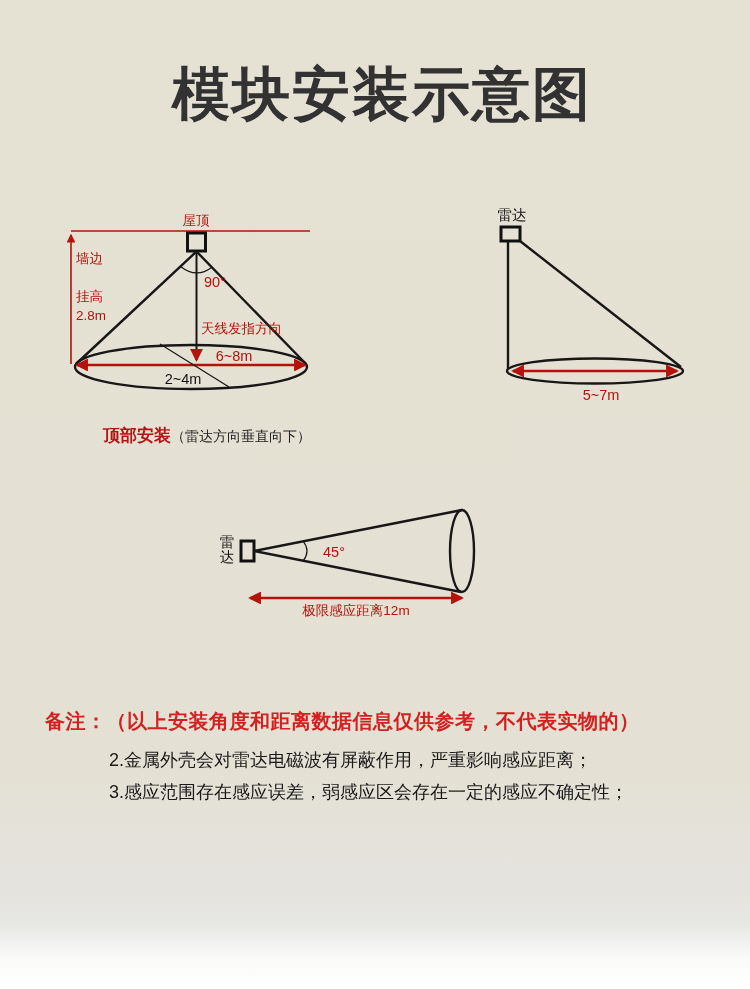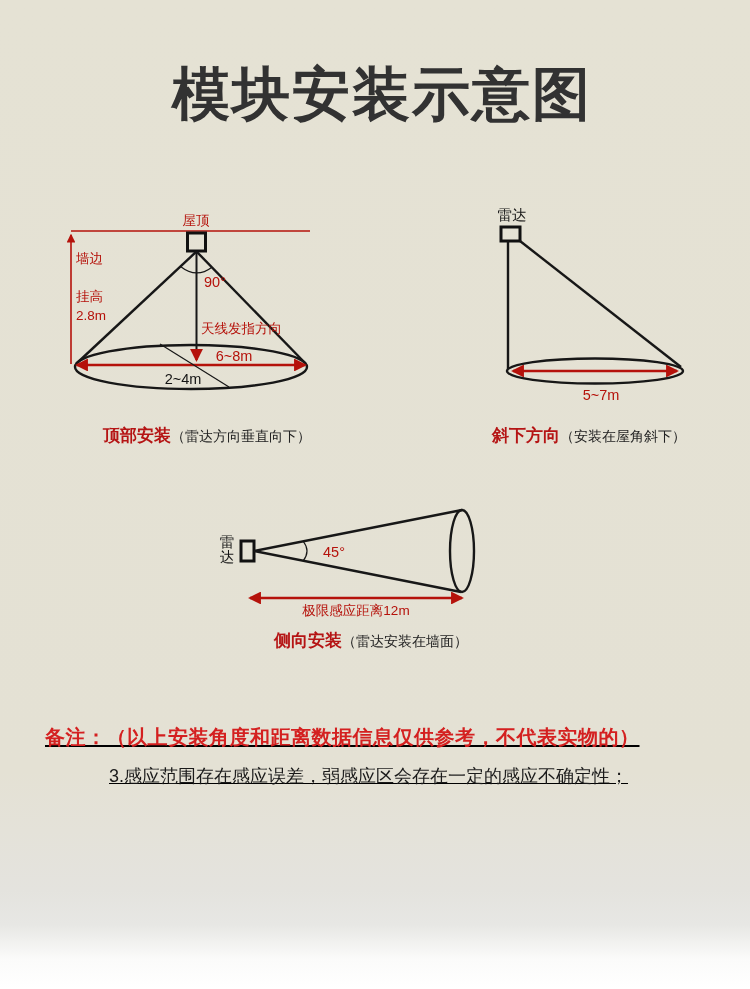--- a/index.html
+++ b/index.html
@@ -54,23 +54,22 @@
     margin-top: 16px;
   }
   .cap-sub {
     color: #222222;
     font-size: 14px;
     margin-top: 44px;
   }
   .notes {
     position: absolute;
     left: 45px;
-    top: 724px;
+    top: 708px;
     width: 660px;
-    text-decoration: underline;
   }
   .notes-header {
     color: #d42020;
     font-size: 20px;
     font-weight: bold;
     letter-spacing: 0.5px;
   }
   .notes-list {
     margin-left: 64px;
     margin-top: 9px;
@@ -138,27 +137,22 @@
       <path class="ln-blk-thin" d="M 303 351 Q 311 361 303 371" stroke-width="1.6"></path>
       <text class="t-red-lg" x="323" y="367">45°</text>
       <line class="ar-red" x1="250" y1="408" x2="462" y2="408" marker-start="url(#arrowred)" marker-end="url(#arrowred)"></line>
       <text class="t-red" x="356" y="425" text-anchor="middle">极限感应距离12m</text>
     </g>
   </svg>
 
   <div class="caption" style="left:103px; top:424px;">
     <span class="cap-main">顶部安装</span><span class="cap-sub">（雷达方向垂直向下）</span>
   </div>
-  <div class="caption" style="left:492px; top:424px;">
-    <span class="cap-main">斜下方向</span><span class="cap-sub">（安装在屋角斜下）</span>
-  </div>
-  <div class="caption" style="left:274px; top:629px;">
-    <span class="cap-main">侧向安装</span><span class="cap-sub">（雷达安装在墙面）</span>
-  </div>
 
   <div class="notes">
     <div class="notes-header">备注：（以上安装角度和距离数据信息仅供参考，不代表实物的）</div>
     <div class="notes-list">
+      <div class="note-item">2.金属外壳会对雷达电磁波有屏蔽作用，严重影响感应距离；</div>
       <div class="note-item">3.感应范围存在感应误差，弱感应区会存在一定的感应不确定性；</div>
     </div>
   </div>
 
 </div>
 
 </body></html>

